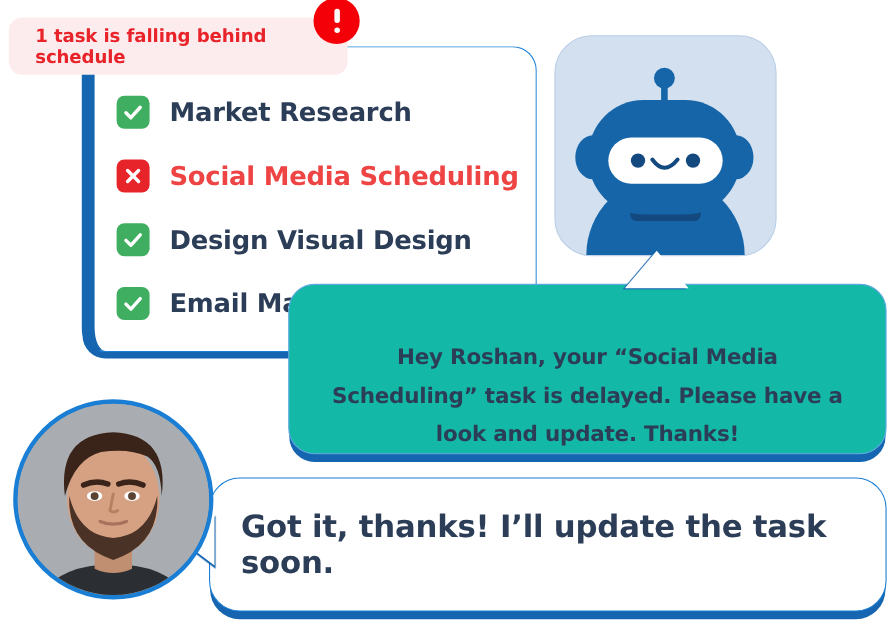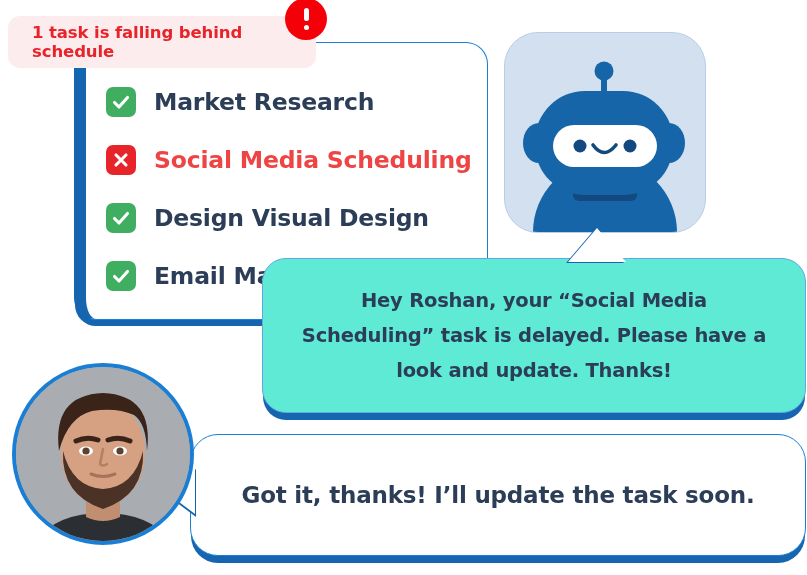--- a/index.html
+++ b/index.html
@@ -137,27 +137,27 @@
   }
   #robot-svg { display: block; }
 
   
   #bot-bubble {
     position: absolute;
     left: 262px;
     top: 258px;
     width: 544px;
     height: 155px;
-    background: #5eead4;
+    background: #14b8a6;
     border: 1.5px solid #5fa9e0;
     border-radius: 24px;
     box-sizing: border-box;
     box-shadow: 0 8px 0 -1px #1565b0;
     display: flex;
-    align-items: center;
+    align-items: flex-end;
     justify-content: center;
     z-index: 20;
   }
   #bot-bubble-text {
     width: 480px;
     text-align: center;
     font-size: 19.5px;
     font-weight: bold;
     line-height: 35px;
     color: #2c3e57;
@@ -186,24 +186,25 @@
     border: 1.5px solid #1a7fd4;
     border-radius: 28px;
     box-sizing: border-box;
     box-shadow: 0 8px 0 -1px #1565b0;
     display: flex;
     align-items: center;
     justify-content: center;
     z-index: 20;
   }
   #user-bubble-text {
-    font-size: 23px;
+    font-size: 28px;
     font-weight: bold;
     color: #2c3e57;
     letter-spacing: -0.2px;
+    margin-left: 28px;
   }
   #user-tail {
     position: absolute;
     left: 163px;
     top: 466px;
     width: 0; height: 0;
     border-top: 24px solid transparent;
     border-bottom: 24px solid transparent;
     border-right: 32px solid #ffffff;
     z-index: 21;

